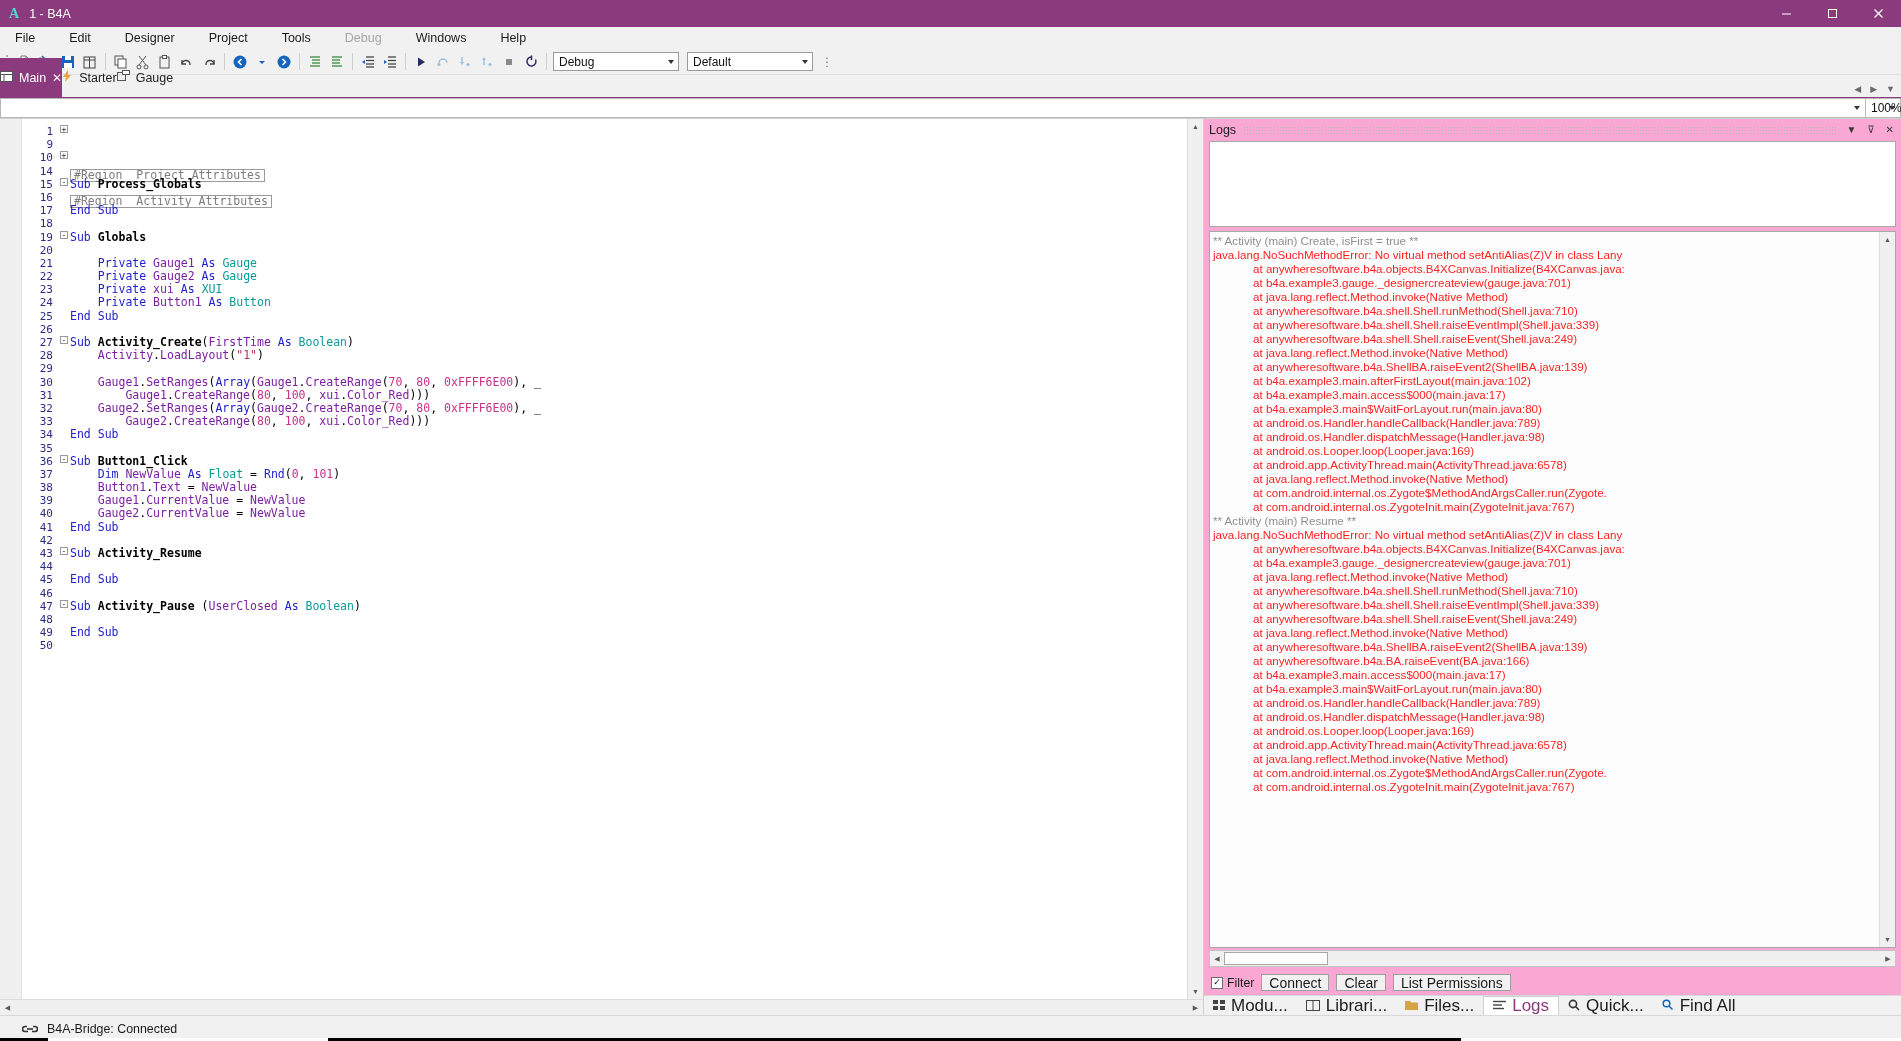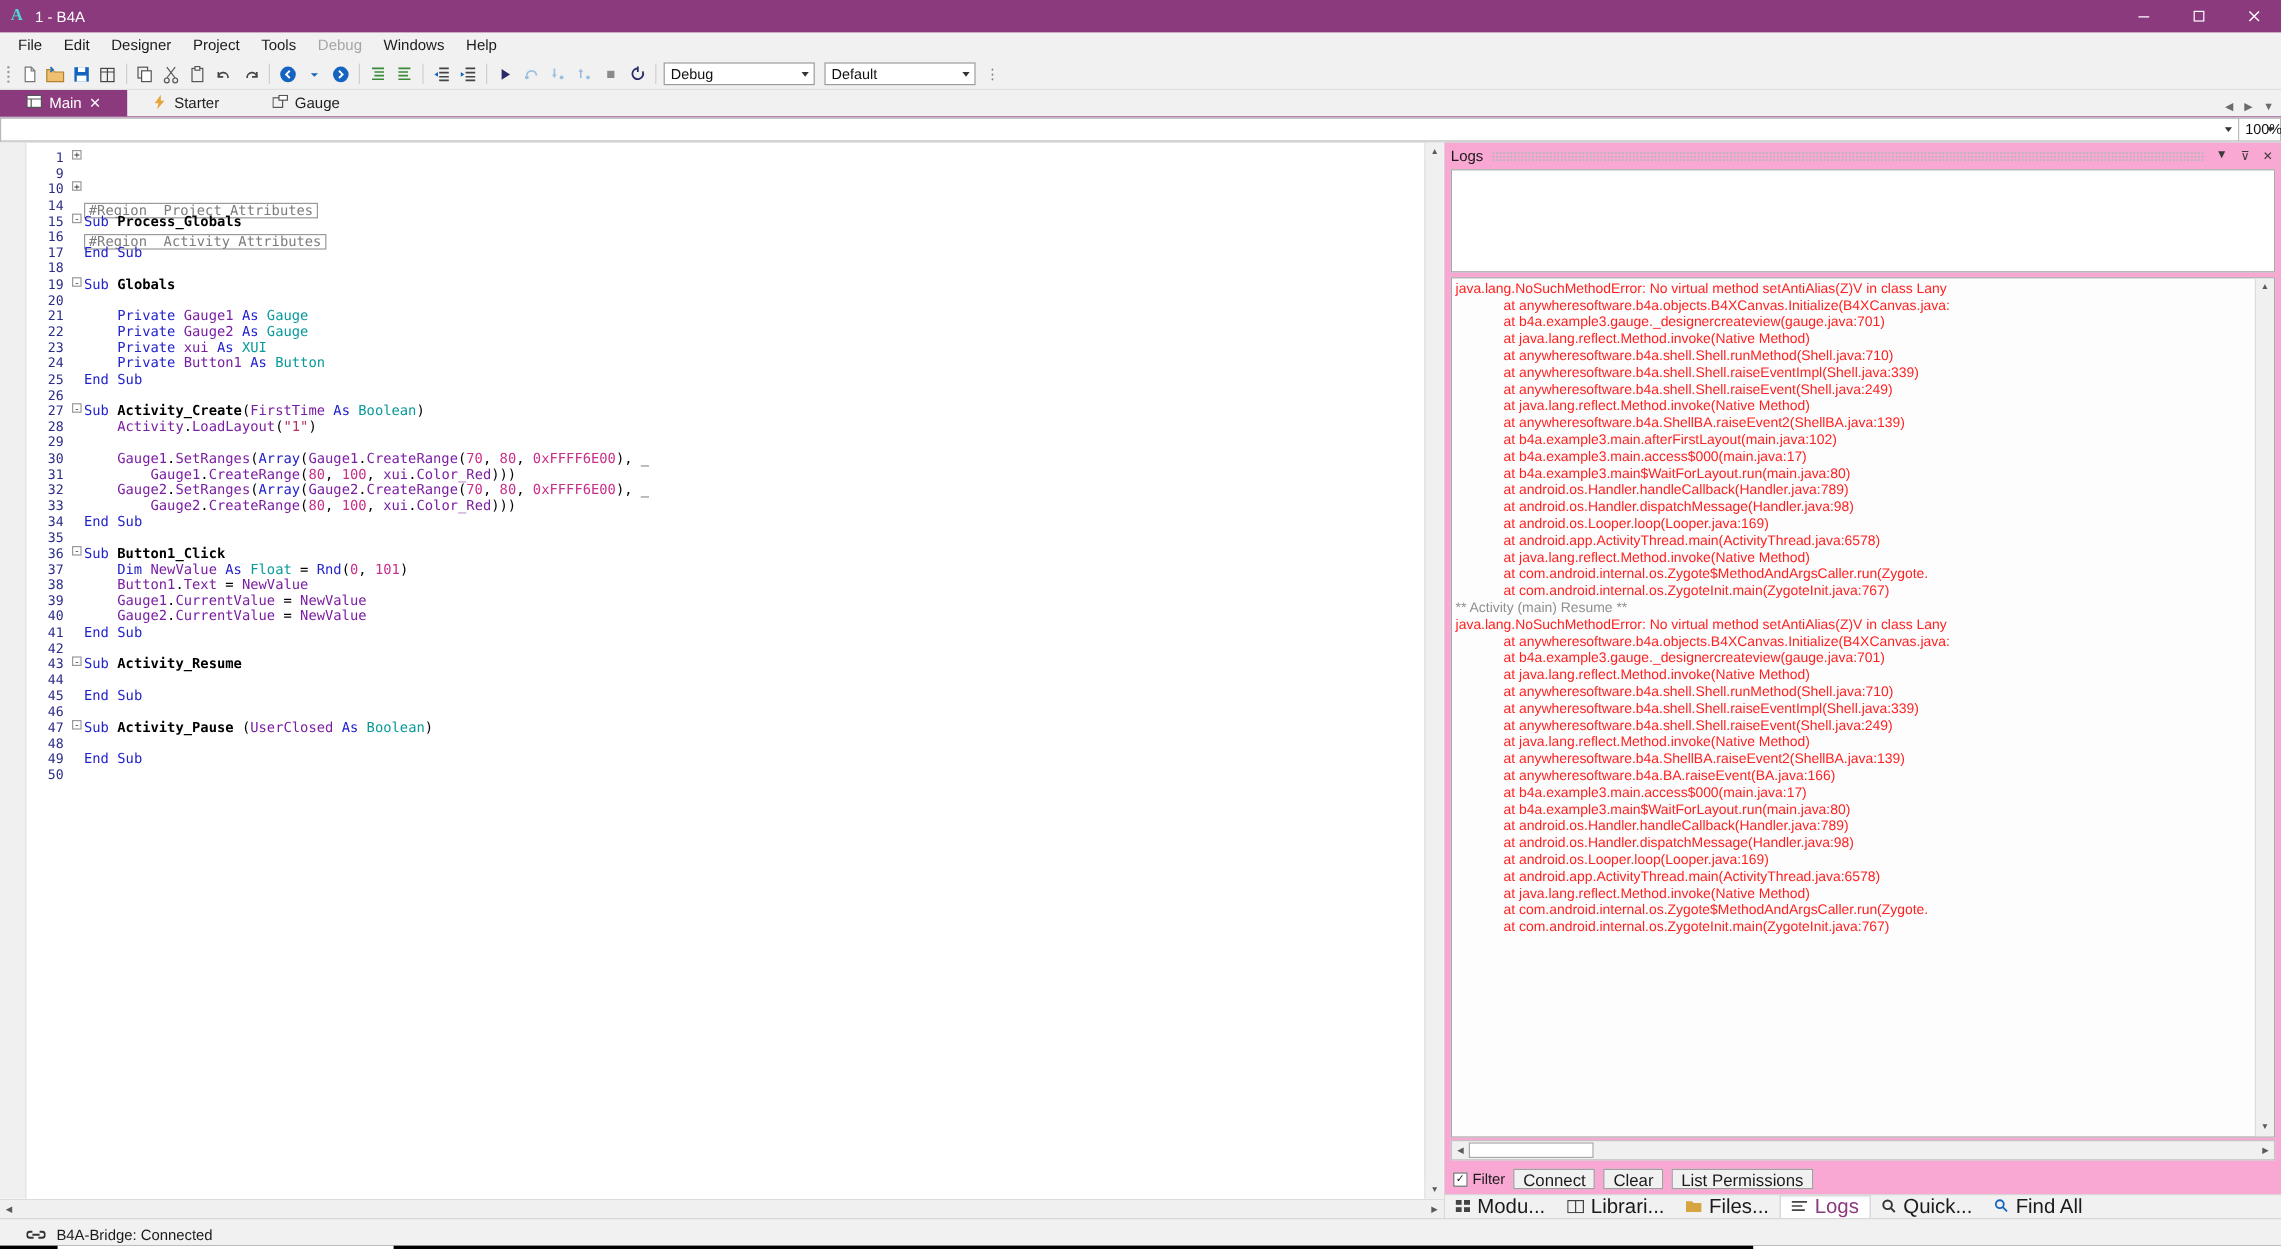--- a/index.html
+++ b/index.html
@@ -24,21 +24,21 @@
   .win-btns{ position:absolute; right:0; top:0; height:27px; display:flex; }
   .win-btn{
     width:46px; height:27px; display:flex; align-items:center; justify-content:center;
     color:#fff; font-size:13px; line-height:1;
   }
   .win-btn svg{ display:block; }
 
   
   .menubar{
     height:22px; background:#f1f1f1; display:flex; align-items:center;
-    padding-left:6px; border-bottom:0px;
+    padding-left:6px; border-bottom:0px;gap:16px;
   }
   .menu-item{
     font-size:12.5px; color:#1b1b1b; padding:2px 9px; white-space:nowrap;
   }
   .menu-item.disabled{ color:#a6a6a6; }
 
   
   .toolbar{
     height:26px; background:#f1f1f1; display:flex; align-items:center;
     padding-left:4px; border-bottom:1px solid #dfdfdf;
@@ -63,21 +63,21 @@
   #debug-combo{ width:126px; }
   #config-combo{ width:126px; }
   .tb-dots{ margin-left:8px; color:#777; font-size:12px; letter-spacing:1px;}
 
   
   .tabstrip{
     height:23px; background:#f1f1f1; display:flex; align-items:flex-end;
     position:relative; border-bottom:1px solid #8a3a7d;
   }
   .tab{
-    height:22px; display:flex; align-items:center; gap:6px; padding:0 22px;
+    height:39px; display:flex; align-items:center; gap:6px; padding:0 0;
     font-size:12.5px; color:#222; position:relative;
   }
   .tab.active{ background:#8a3a7d; color:#fff; }
   .tab .close{ font-size:12px; opacity:.95; }
   .tabstrip .nav{
     position:absolute; right:6px; bottom:3px; display:flex; gap:9px; align-items:center;
     color:#6b6b6b; font-size:9px;
   }
 
   
@@ -550,20 +550,21 @@
       <span class="dots"></span>
       <span class="hbtn">▼</span>
       <span class="hbtn">⊽</span>
       <span class="hbtn">✕</span>
     </div>
 
     <div class="filter-box"></div>
 
     <div class="log-box">
       <div class="log-inner" id="log-lines">
+          <div class="log-line gray">** Activity (main) Create, isFirst = true **</div>
           <div class="log-line">java.lang.NoSuchMethodError: No virtual method setAntiAlias(Z)V in class Lany</div>
           <div class="log-line ind">at anywheresoftware.b4a.objects.B4XCanvas.Initialize(B4XCanvas.java:</div>
           <div class="log-line ind">at b4a.example3.gauge._designercreateview(gauge.java:701)</div>
           <div class="log-line ind">at java.lang.reflect.Method.invoke(Native Method)</div>
           <div class="log-line ind">at anywheresoftware.b4a.shell.Shell.runMethod(Shell.java:710)</div>
           <div class="log-line ind">at anywheresoftware.b4a.shell.Shell.raiseEventImpl(Shell.java:339)</div>
           <div class="log-line ind">at anywheresoftware.b4a.shell.Shell.raiseEvent(Shell.java:249)</div>
           <div class="log-line ind">at java.lang.reflect.Method.invoke(Native Method)</div>
           <div class="log-line ind">at anywheresoftware.b4a.ShellBA.raiseEvent2(ShellBA.java:139)</div>
           <div class="log-line ind">at b4a.example3.main.afterFirstLayout(main.java:102)</div>

